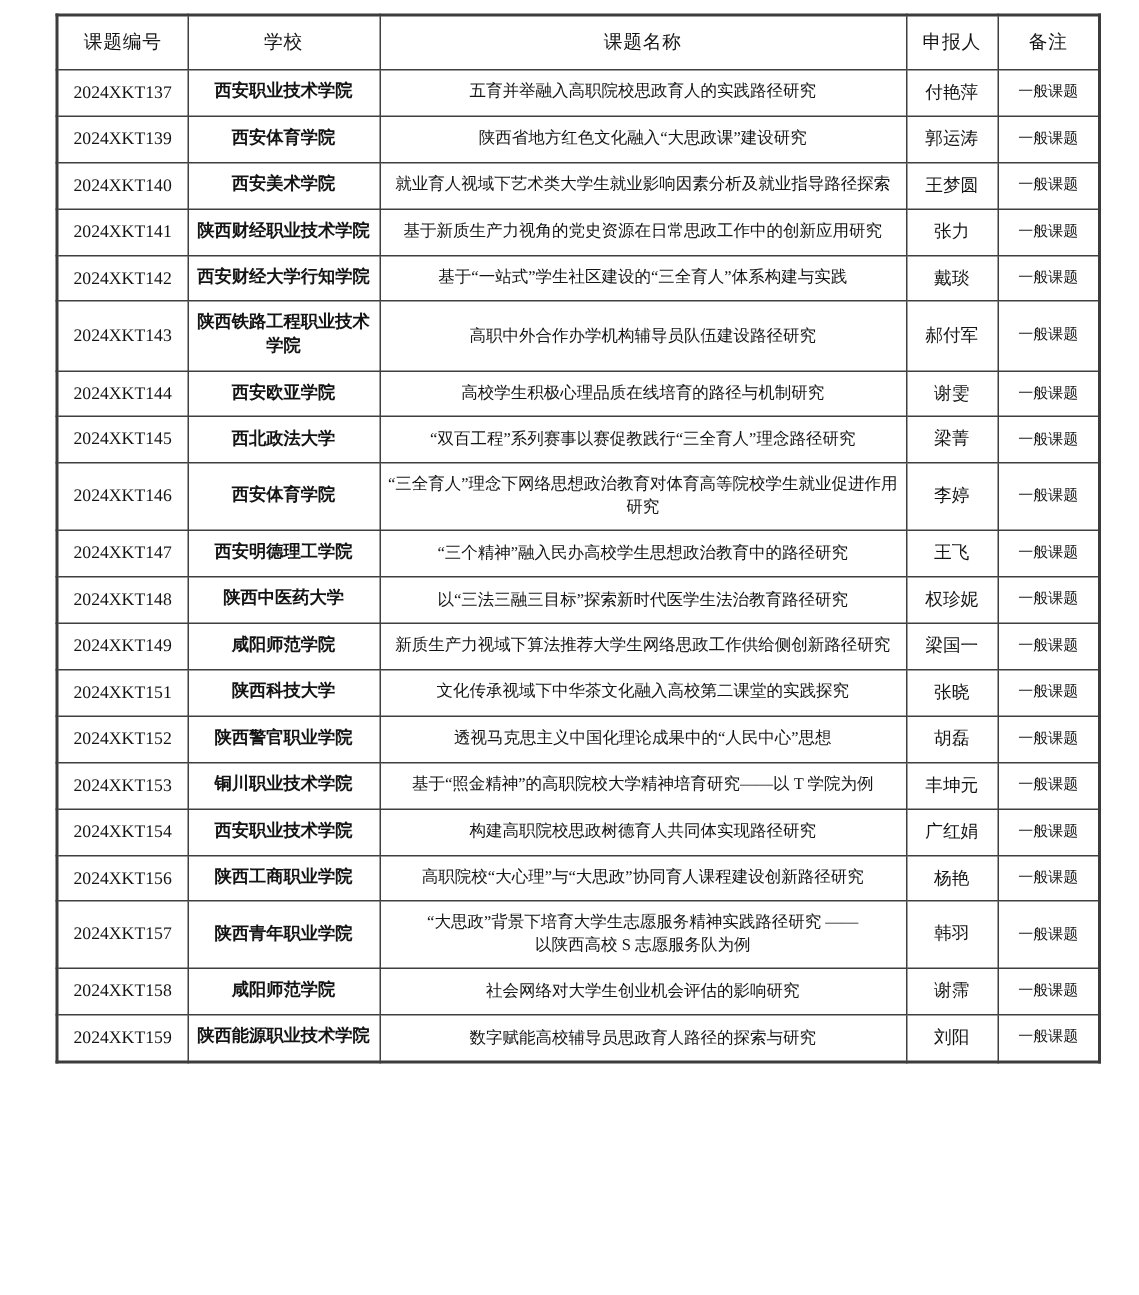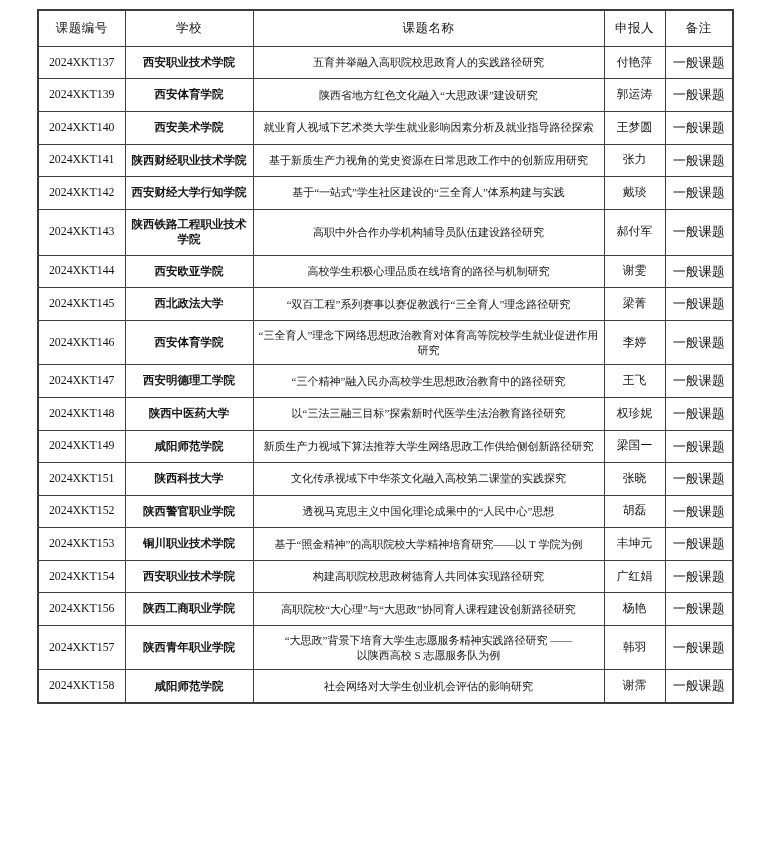--- a/index.html
+++ b/index.html
@@ -36,21 +36,21 @@
   }
   thead th {
     padding: 9px 2px;
     font-size: 12.5px;
     letter-spacing: 0.5px;
   }
   td.c-id     { font-size: 11.8px; }
   td.c-school { font-size: 11.5px; font-weight: bold; }
   td.c-title  { font-size: 11px; white-space: pre-line; }
   td.c-name   { font-size: 11.8px; }
-  td.c-note   { font-size: 13px; }
+  td.c-note   { font-size: 10px; }
   tr.highlighted {
     outline: 3px solid var(--hl, #f50707);
     outline-offset: 0px;
   }
 </style>
 </head>
 <body>
 
 <div class="page">
   <table class="topics">
@@ -198,15 +198,22 @@
     <td class="c-name">韩羽</td>
     <td class="c-note">一般课题</td>
   </tr>
         <tr>
     <td class="c-id">2024XKT158</td>
     <td class="c-school">咸阳师范学院</td>
     <td class="c-title">社会网络对大学生创业机会评估的影响研究</td>
     <td class="c-name">谢霈</td>
     <td class="c-note">一般课题</td>
   </tr>
+        <tr>
+    <td class="c-id">2024XKT159</td>
+    <td class="c-school">陕西能源职业技术学院</td>
+    <td class="c-title">数字赋能高校辅导员思政育人路径的探索与研究</td>
+    <td class="c-name">刘阳</td>
+    <td class="c-note">一般课题</td>
+  </tr>
       </tbody>
   </table>
 </div>
 
 </body></html>

